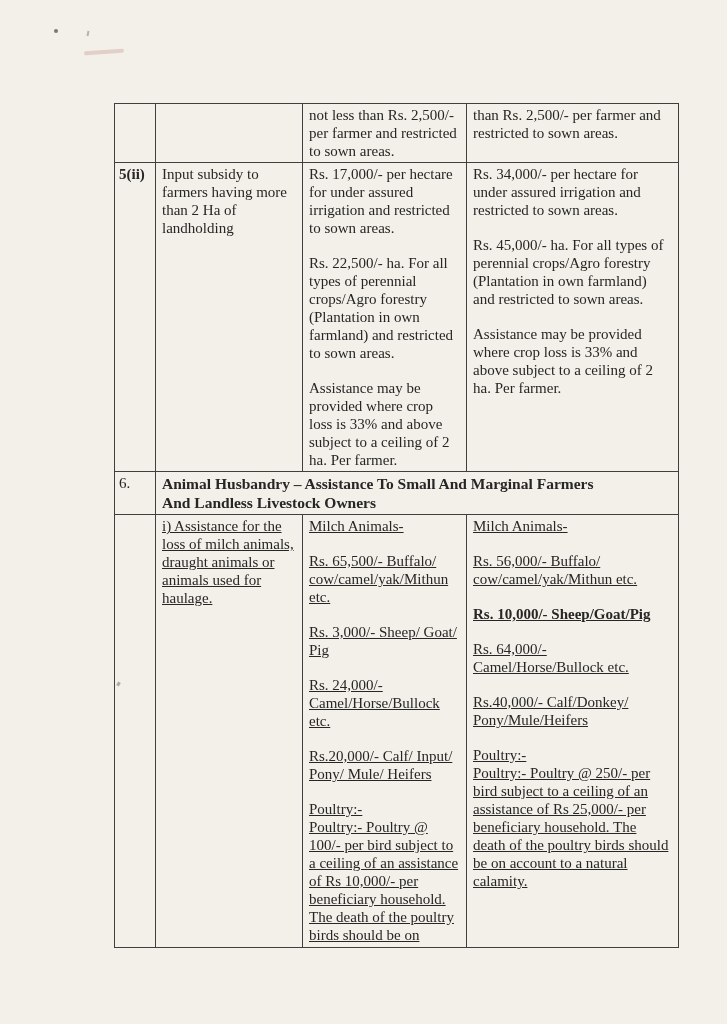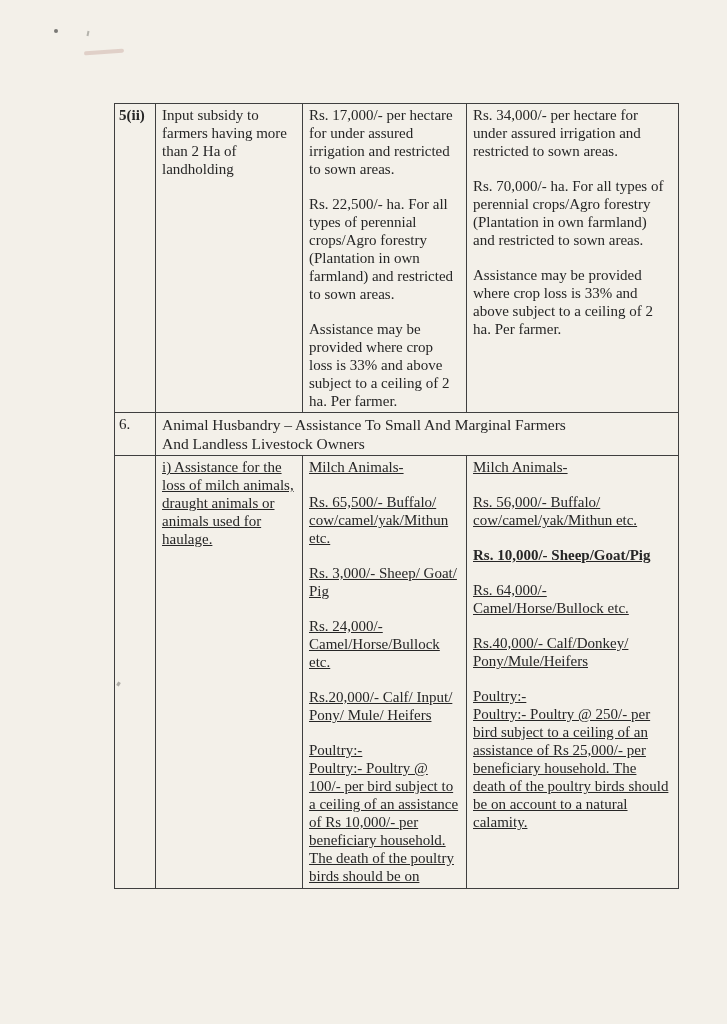--- a/index.html
+++ b/index.html
@@ -39,21 +39,21 @@
     border: 1.5px solid #3f3f3f;
     vertical-align: top;
     padding: 2px 6px 2px 6px;
     overflow: hidden;
   }
   #norms td.serial { padding-left: 4px; padding-right: 2px; }
   #norms td p { margin: 0 0 17px 0; white-space: pre-line; }
   #norms td p:last-child { margin-bottom: 0; }
   .bold { font-weight: bold; }
   td.section-title {
-    font-weight: normal;
+    font-weight: bold;
     font-size: 15.5px;
     line-height: 19px;
     white-space: pre-line;
     padding-top: 3px;
   }
   td.scheme-cell div { white-space: pre-line; }
 </style>
 </head>
 <body>
 
@@ -64,33 +64,45 @@
   <div class="speck3"></div>
 
   <table id="norms">
     <colgroup>
       <col style="width:41px">
       <col style="width:147px">
       <col style="width:164px">
       <col style="width:212px">
     </colgroup>
     <tbody id="norms-body">
+        <tr style="height: 54px;">
+          <td class="serial"></td>
+          <td class="scheme-cell">
+            <div></div>
+          </td>
+          <td>
+            <p>not less than Rs. 2,500/- per farmer and restricted to sown areas.</p>
+          </td>
+          <td>
+            <p>than Rs. 2,500/- per farmer and restricted to sown areas.</p>
+          </td>
+        </tr>
         <tr style="height: 301px;">
           <td class="serial bold">5(ii)</td>
           <td class="scheme-cell">
             <div>Input subsidy to farmers having more than 2 Ha of landholding</div>
           </td>
           <td>
             <p>Rs. 17,000/- per hectare for under assured irrigation and restricted to sown areas.</p>
             <p>Rs. 22,500/- ha. For all types of perennial crops/Agro forestry (Plantation in own farmland) and restricted to sown areas.</p>
             <p>Assistance may be provided where crop loss is 33% and above subject to a ceiling of 2 ha. Per farmer.</p>
           </td>
           <td>
             <p>Rs. 34,000/- per hectare for under assured irrigation and restricted to sown areas.</p>
-            <p>Rs. 70,000/- ha. For all types of perennial crops/Agro forestry (Plantation in own farmland) and restricted to sown areas.</p>
+            <p>Rs. 45,000/- ha. For all types of perennial crops/Agro forestry (Plantation in own farmland) and restricted to sown areas.</p>
             <p>Assistance may be provided where crop loss is 33% and above subject to a ceiling of 2 ha. Per farmer.</p>
           </td>
         </tr>
         <tr style="height: 34px;">
           <td class="serial">6.</td>
           <td colspan="3" class="section-title">Animal Husbandry – Assistance To Small And Marginal Farmers
 And Landless Livestock Owners</td>
         </tr>
         <tr style="height: 433px; text-decoration: underline;">
           <td class="serial"></td>

